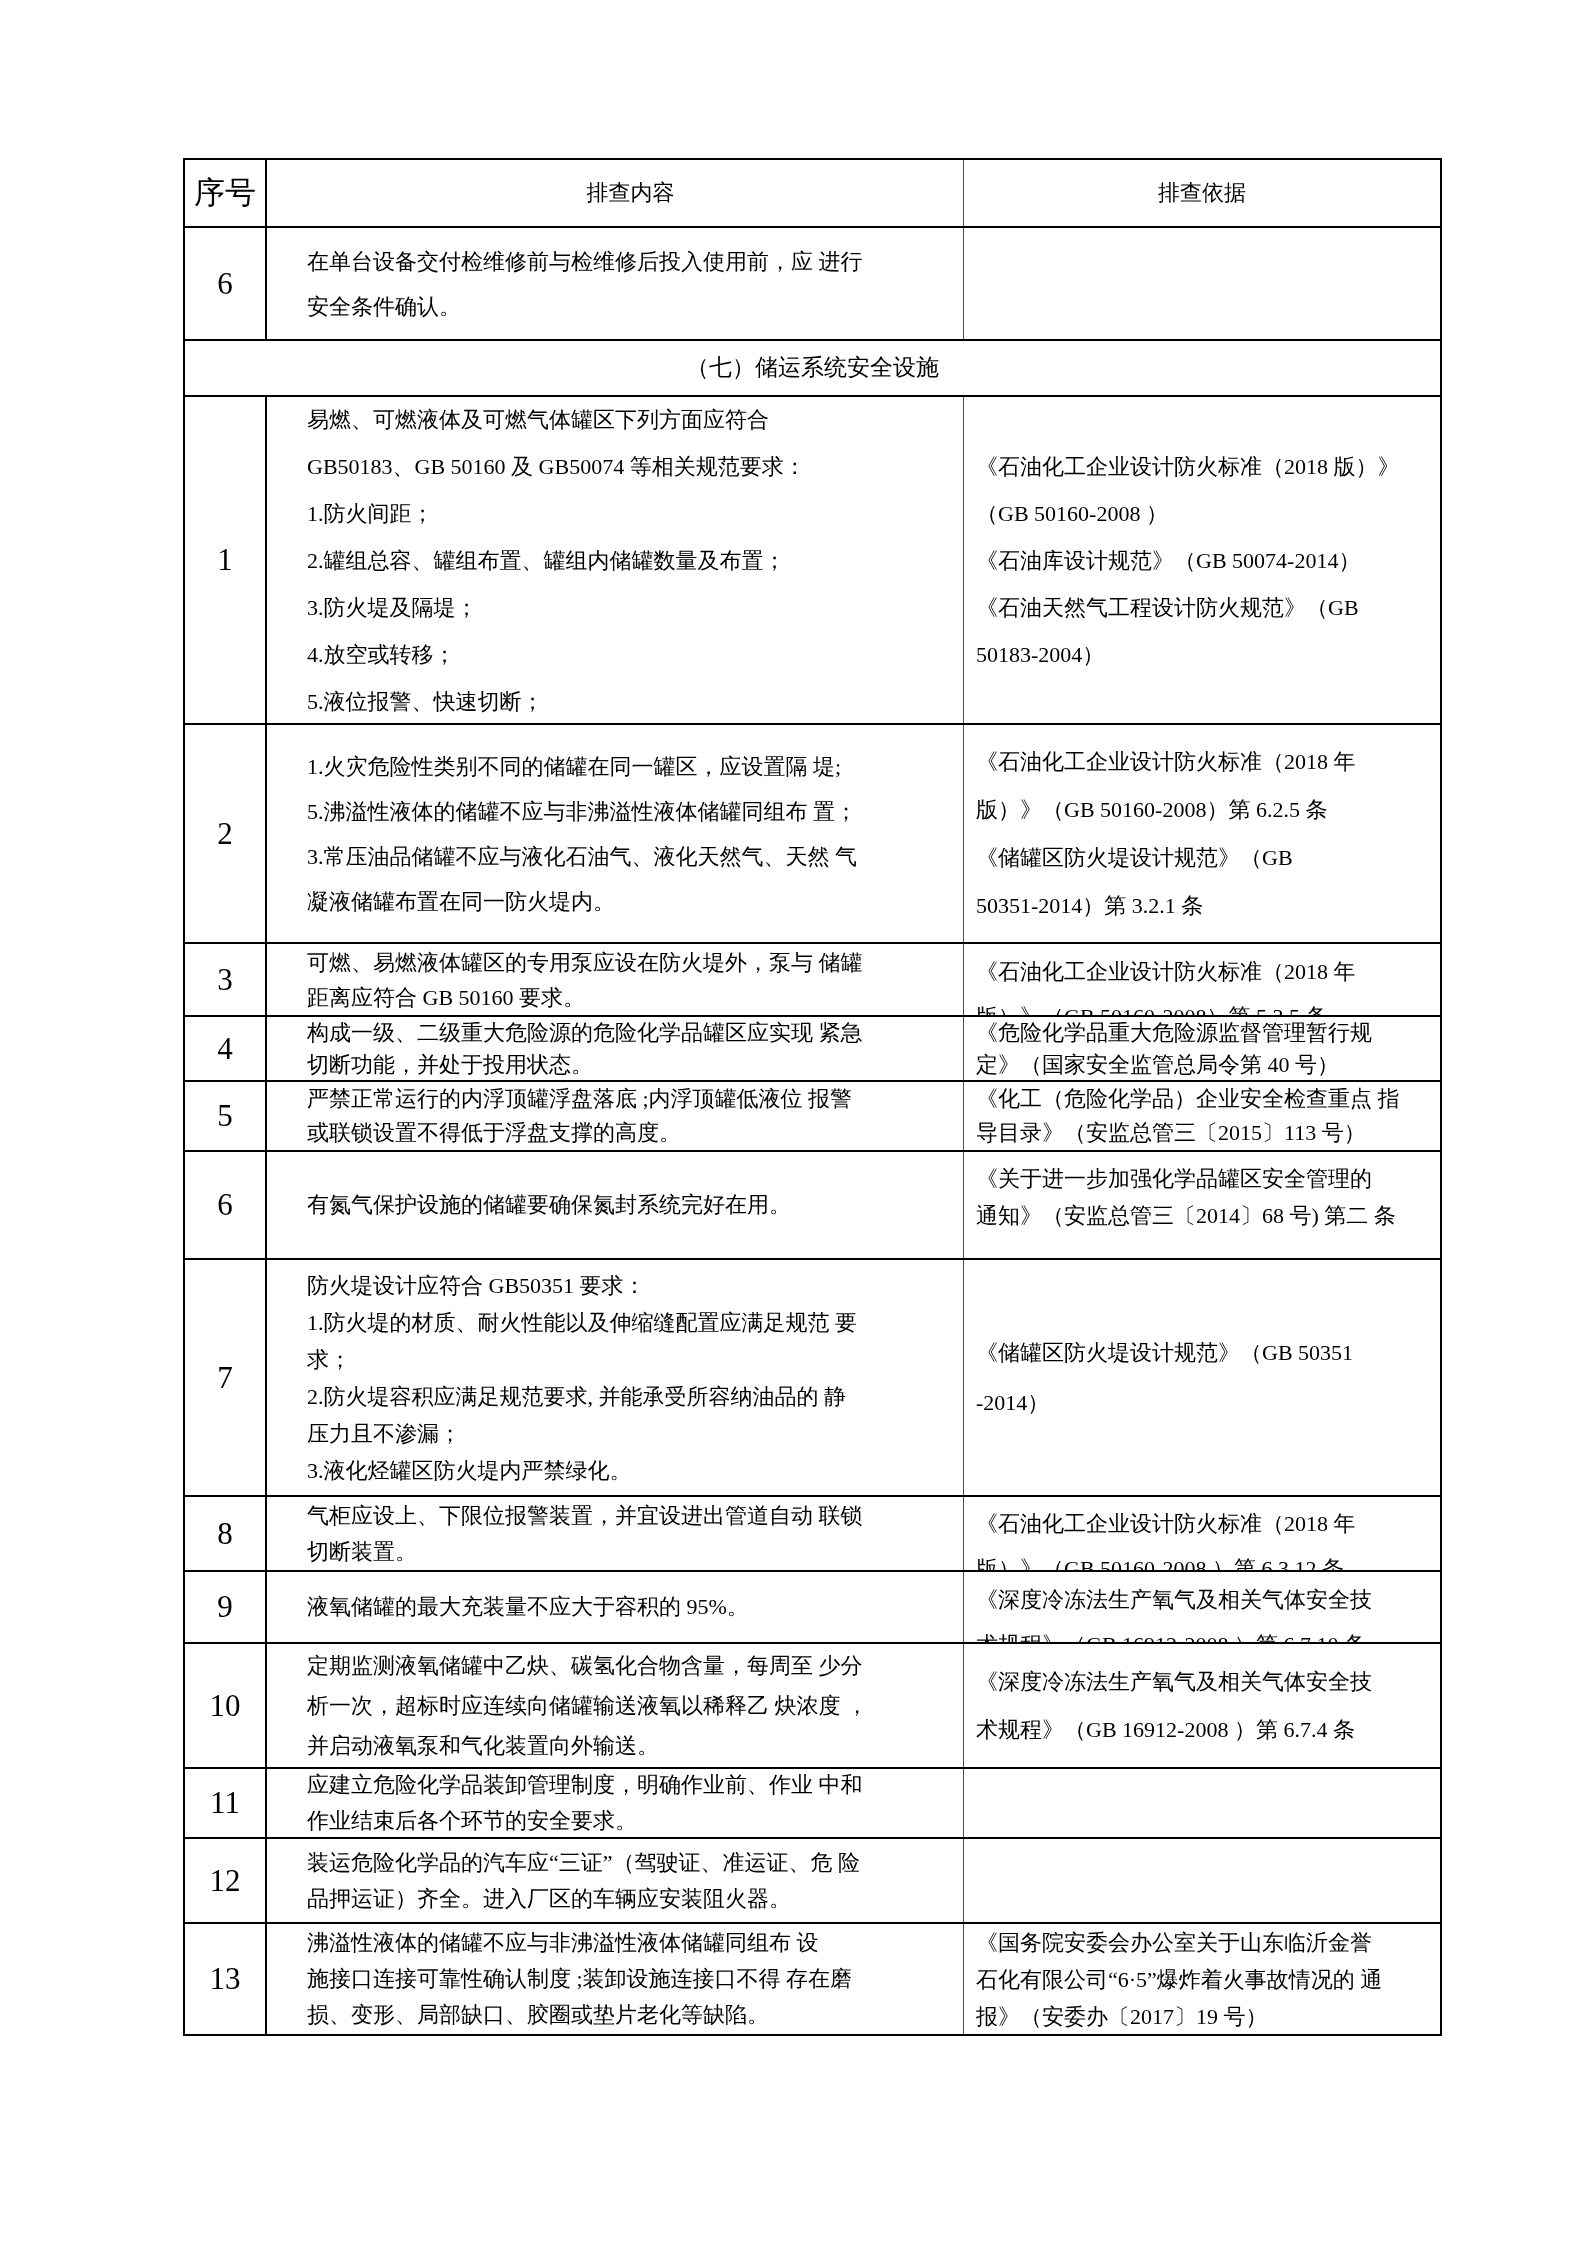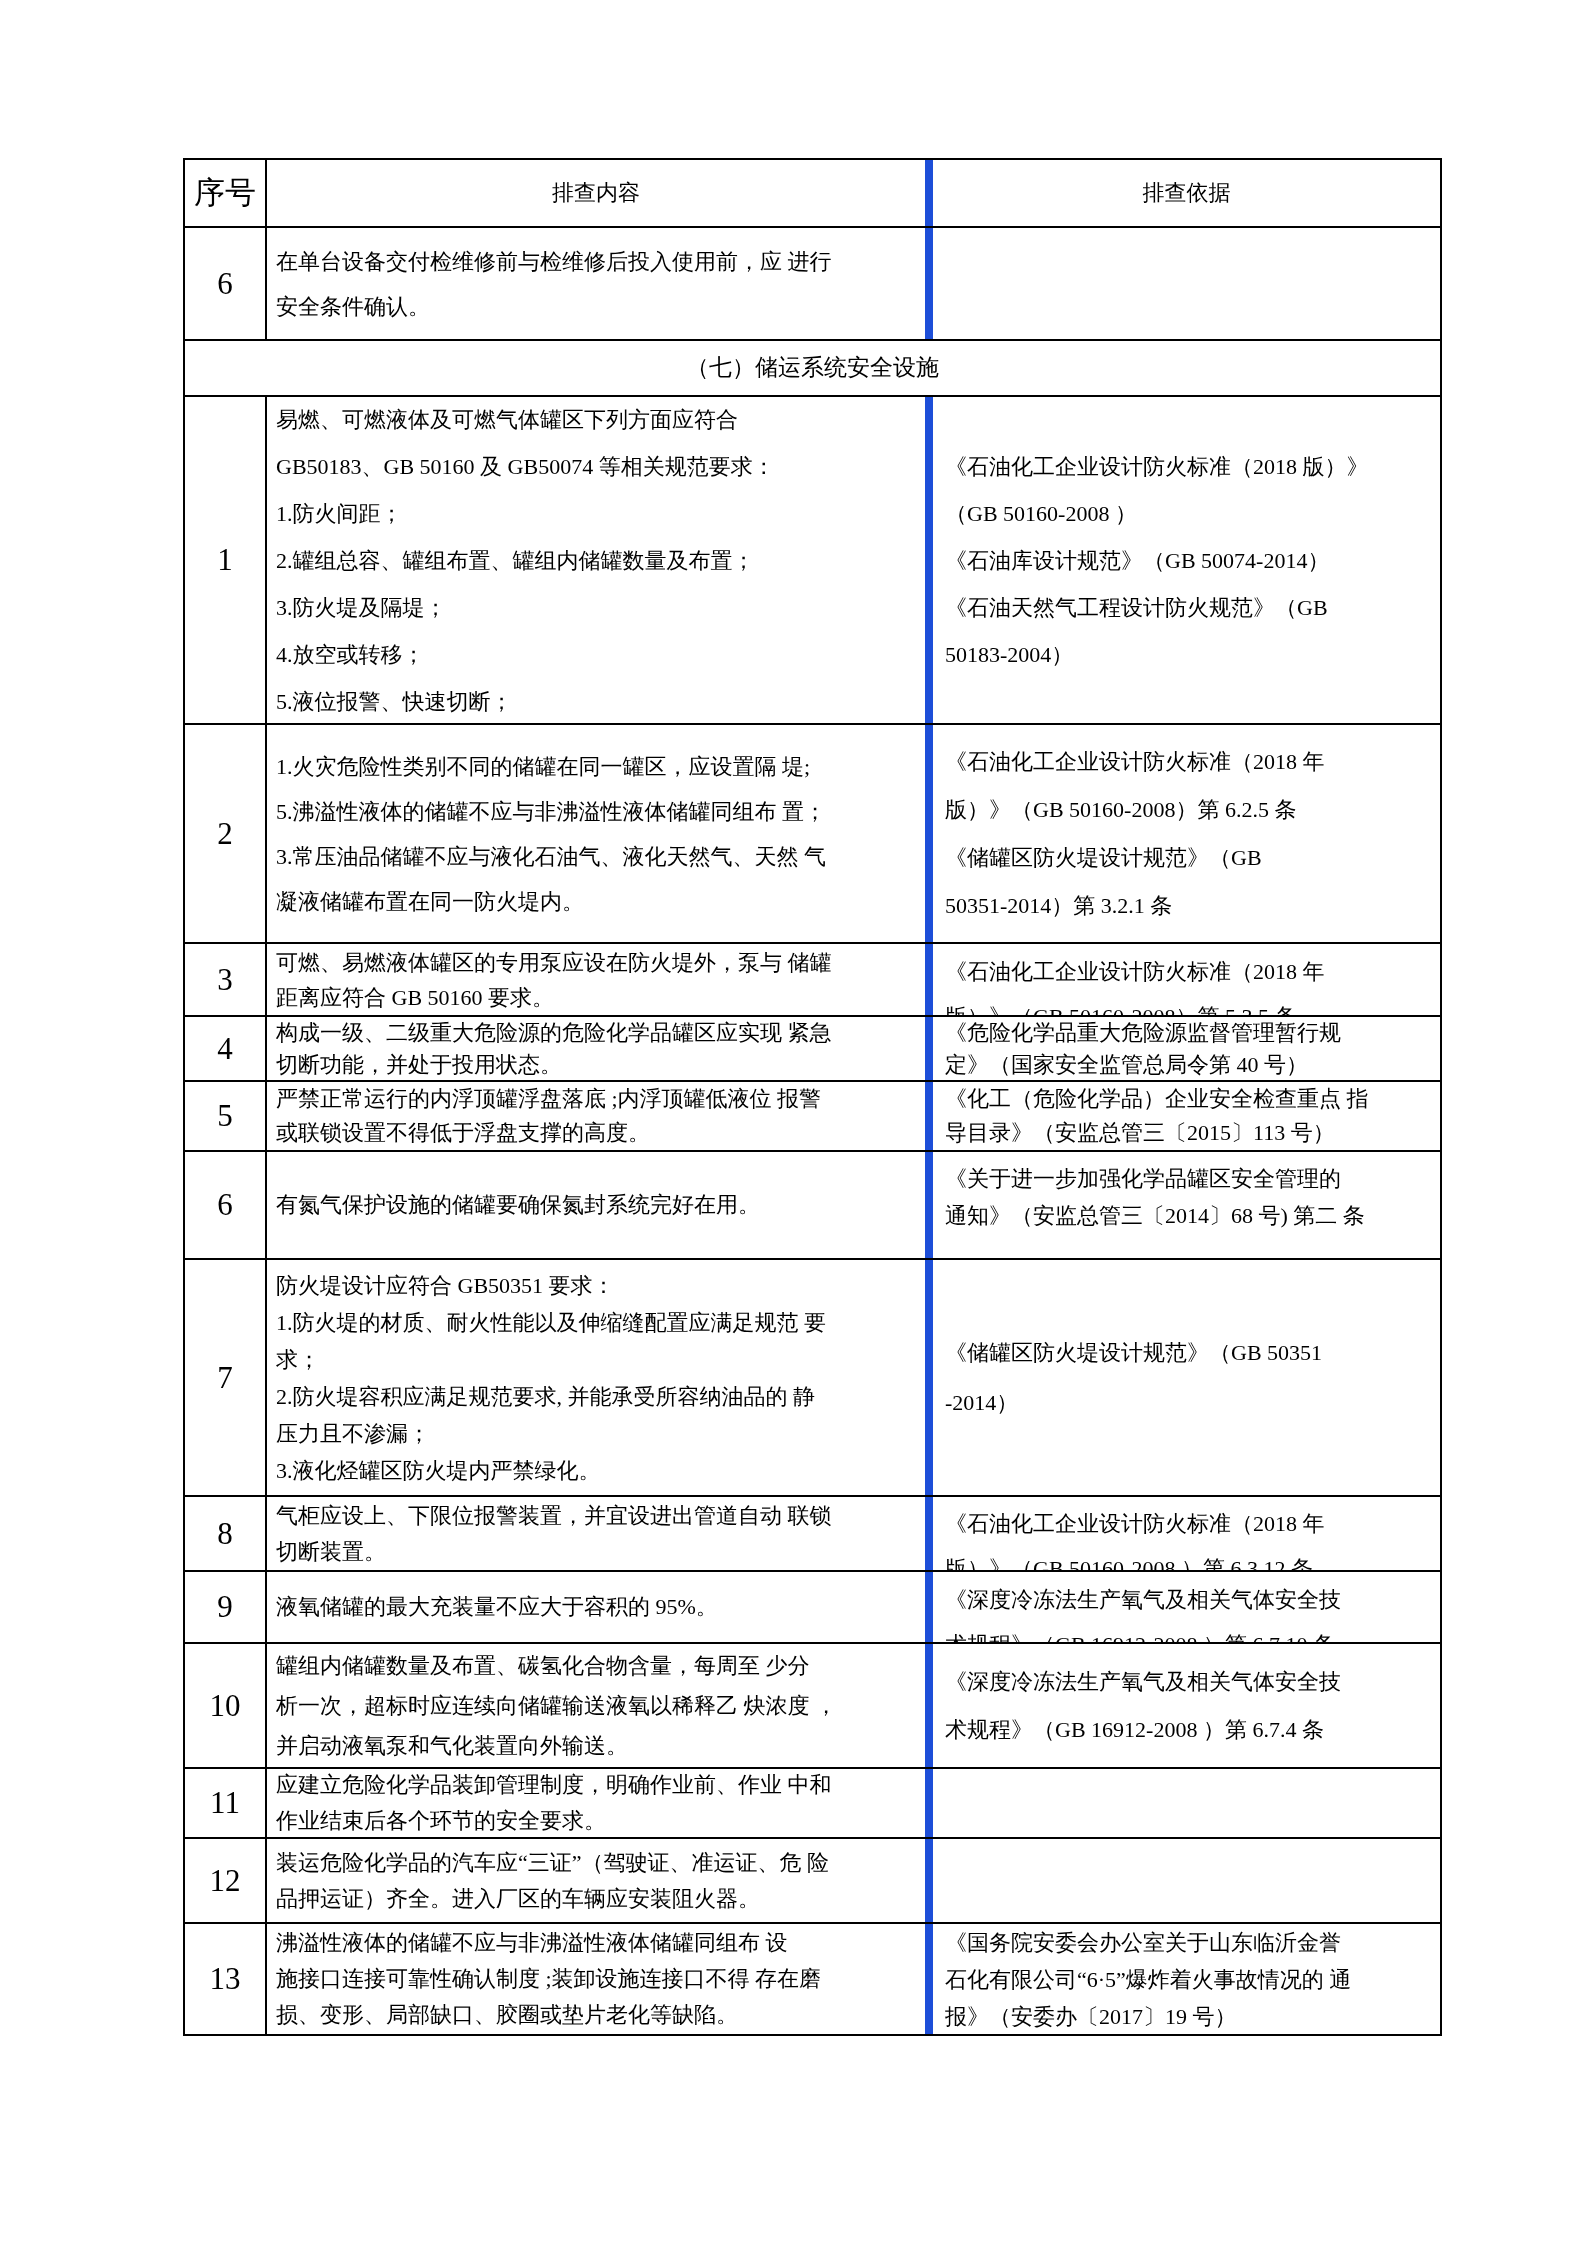--- a/index.html
+++ b/index.html
@@ -19,23 +19,23 @@
   }
   .row{display:flex;border-bottom:2px solid #000;box-sizing:border-box;overflow:hidden;}
   .row:last-child{border-bottom:none;}
   .c{box-sizing:border-box;overflow:hidden;font-size:22px;line-height:36px;}
   .numc{
     flex:0 0 82px;border-right:2px solid #000;
     display:flex;align-items:center;justify-content:center;
     font-size:31px;
   }
   .cont{
-    flex:0 0 666px;border-right:8px solid #1d4ed8;
+    flex:0 0 666px;border-right:1px solid #1d4ed8;
     display:flex;flex-direction:column;justify-content:center;
-    padding:0 4px 0 9px;white-space:pre;text-align:left;
+    padding:0 4px 0 9px;white-space:pre;text-align:left;margin-left:31px;
   }
   .basis{
     flex:1 1 auto;
     display:flex;flex-direction:column;justify-content:center;
     padding:0 4px 0 12px;white-space:pre;text-align:left;
   }
   .vtop{justify-content:flex-start;}
   .hdr{
     display:flex;align-items:center;justify-content:center;
     text-align:center;
@@ -149,21 +149,21 @@
 
     <div class="row" style="height:72px">
       <div class="c numc">9</div>
       <div class="c cont">液氧储罐的最大充装量不应大于容积的 95%。</div>
       <div class="c basis vtop" style="line-height:45px;padding-top:5px">《深度冷冻法生产氧气及相关气体安全技
 术规程》（GB 16912-2008 ）第 6.7.10 条</div>
     </div>
 
     <div class="row" style="height:125px">
       <div class="c numc">10</div>
-      <div class="c cont" style="line-height:40px">罐组内储罐数量及布置、碳氢化合物含量，每周至 少分
+      <div class="c cont" style="line-height:40px">定期监测液氧储罐中乙炔、碳氢化合物含量，每周至 少分
 析一次，超标时应连续向储罐输送液氧以稀释乙 炔浓度 ，
 并启动液氧泵和气化装置向外输送。</div>
       <div class="c basis" style="line-height:48px">《深度冷冻法生产氧气及相关气体安全技
 术规程》（GB 16912-2008 ）第 6.7.4 条</div>
     </div>
 
     <div class="row" style="height:70px">
       <div class="c numc">11</div>
       <div class="c cont">应建立危险化学品装卸管理制度，明确作业前、作业 中和
 作业结束后各个环节的安全要求。</div>

